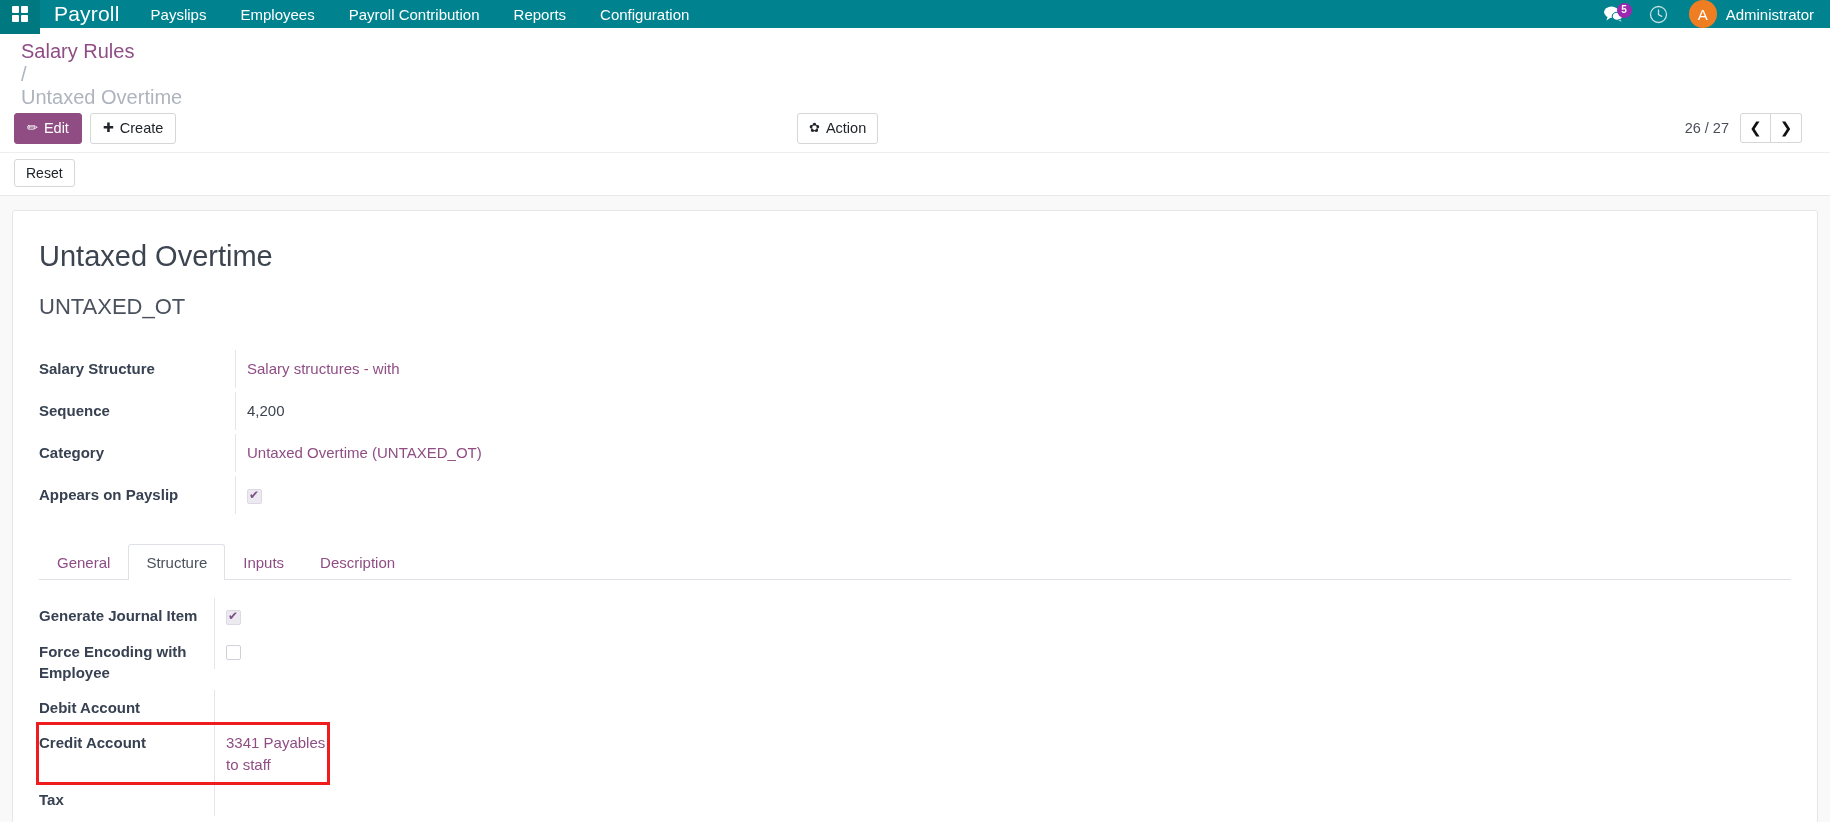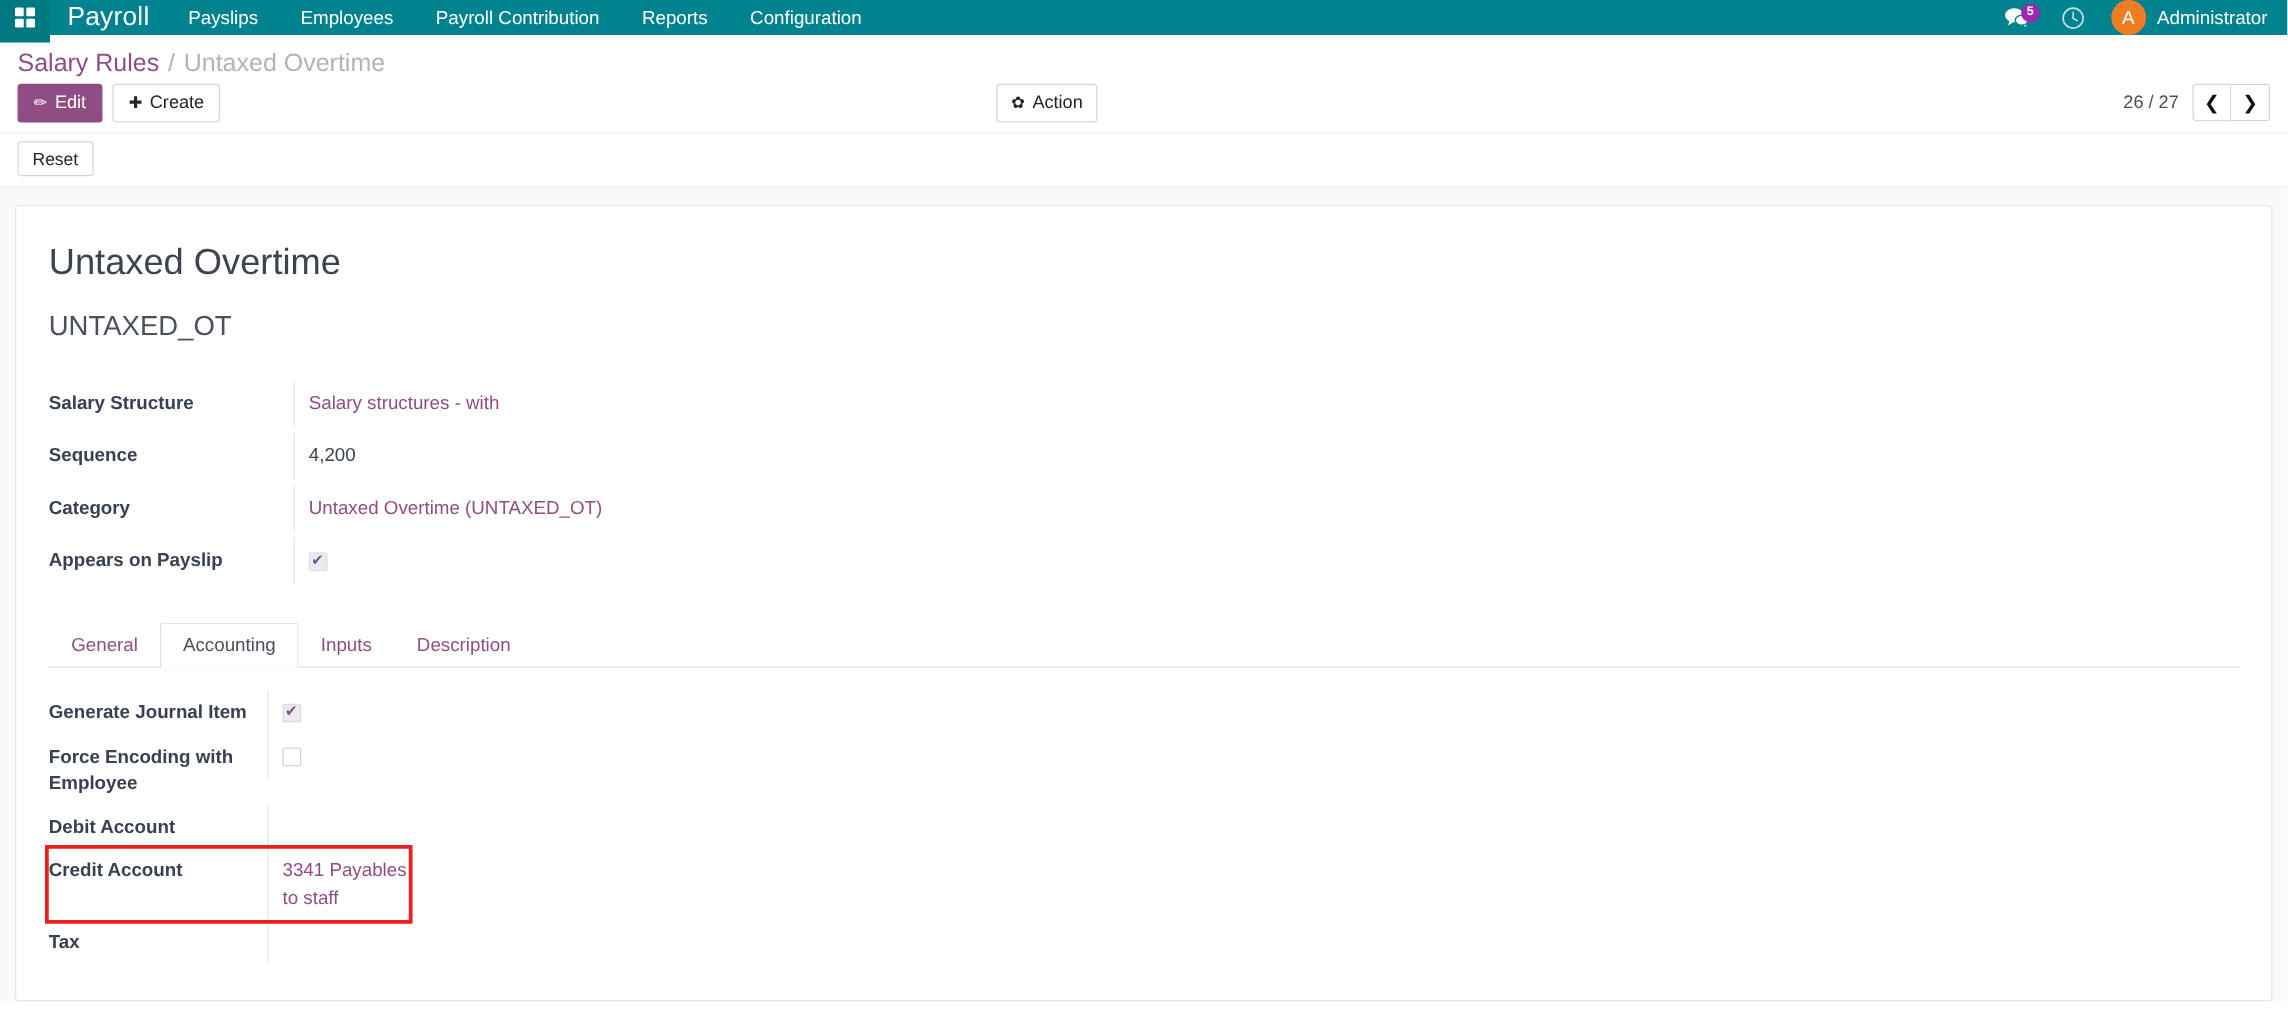--- a/index.html
+++ b/index.html
@@ -82,21 +82,21 @@
     background: #ef7d22;
     color: #ffffff;
     display: flex; align-items: center; justify-content: center;
     font-size: 15px; font-weight: 500;
     margin-right: 9px;
   }
   .user-name { font-size: 15px; color: #ffffff; white-space: nowrap; }
 
   
   .control-panel { background: #ffffff; border-bottom: 1px solid #e7e9ed; }
-  .breadcrumb-row { padding: 12px 14px 4px 14px; display: flex; align-items: baseline; }
+  .breadcrumb-row { padding: 12px 14px 4px 14px; display: flex; align-items: baseline; flex-direction: column; }
   .bc-link {
     font-size: 20px;
     color: #8f4d84;
     cursor: pointer;
     white-space: nowrap;
   }
   .bc-sep { font-size: 20px; color: #aeb4be; margin: 0 7px; }
   .bc-current { font-size: 20px; color: #aeb4be; white-space: nowrap; }
 
   .buttons-row {
@@ -122,21 +122,21 @@
   .btn-primary {
     background: #8f4d84;
     border-color: #8f4d84;
     color: #ffffff;
     margin-right: 8px;
   }
   .btn .ic { margin-right: 6px; display: inline-block; font-size: 13px; }
   .btn-action { padding: 5px 11px; }
   .action-wrap { position: absolute; left: 797px; top: 0; }
   .pager {
-    position: absolute; right: 14px; top: 0;
+    position: absolute; right: 28px; top: 0;
     display: flex; align-items: center;
   }
   .pager-value { font-size: 14.5px; color: #4a4f59; margin-right: 11px; white-space: nowrap; }
   .pager-btn {
     width: 31px; height: 30px;
     border: 1px solid #d6d6d6;
     background: #fff;
     display: flex; align-items: center; justify-content: center;
     cursor: pointer;
     color: #111;
@@ -394,21 +394,21 @@
             <span class="cb checked"></span>
           </div>
         </div>
       </div>
 
     </div>
 
     <div class="notebook">
       <div class="tabs">
         <div class="tab">General</div>
-        <div class="tab active">Accounting</div>
+        <div class="tab active">Structure</div>
         <div class="tab">Inputs</div>
         <div class="tab">Description</div>
       </div>
 
       <div class="tab-pane">
 
         <div class="acc-field-row">
           <div class="acc-label">Generate Journal Item</div>
           <div class="acc-value">
             <span class="cb checked"></span>

